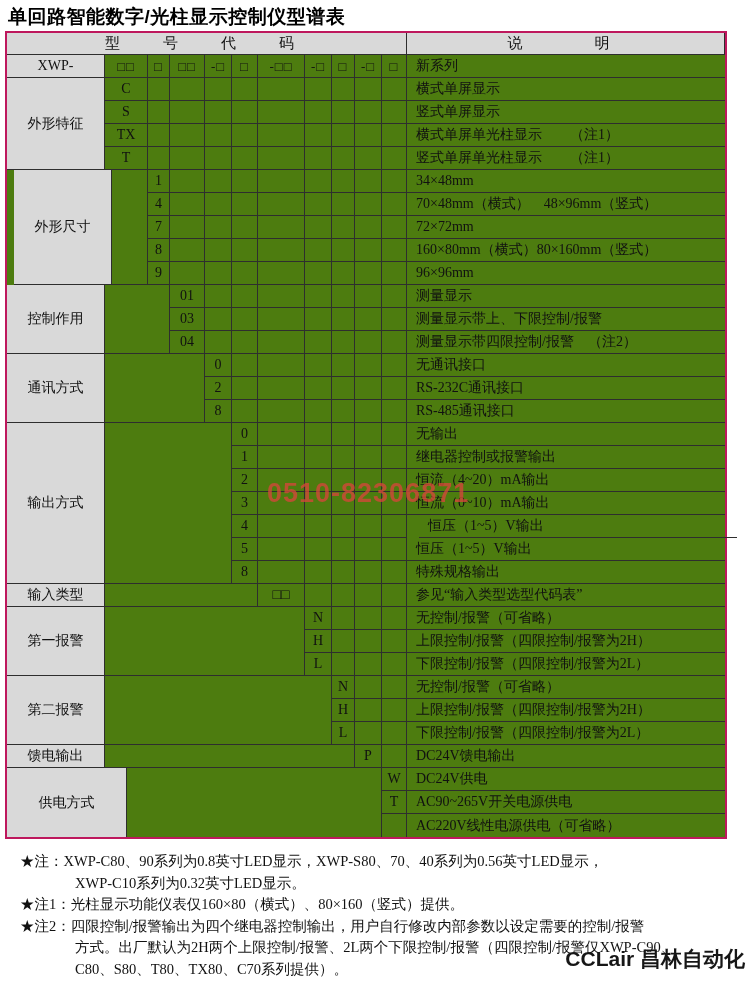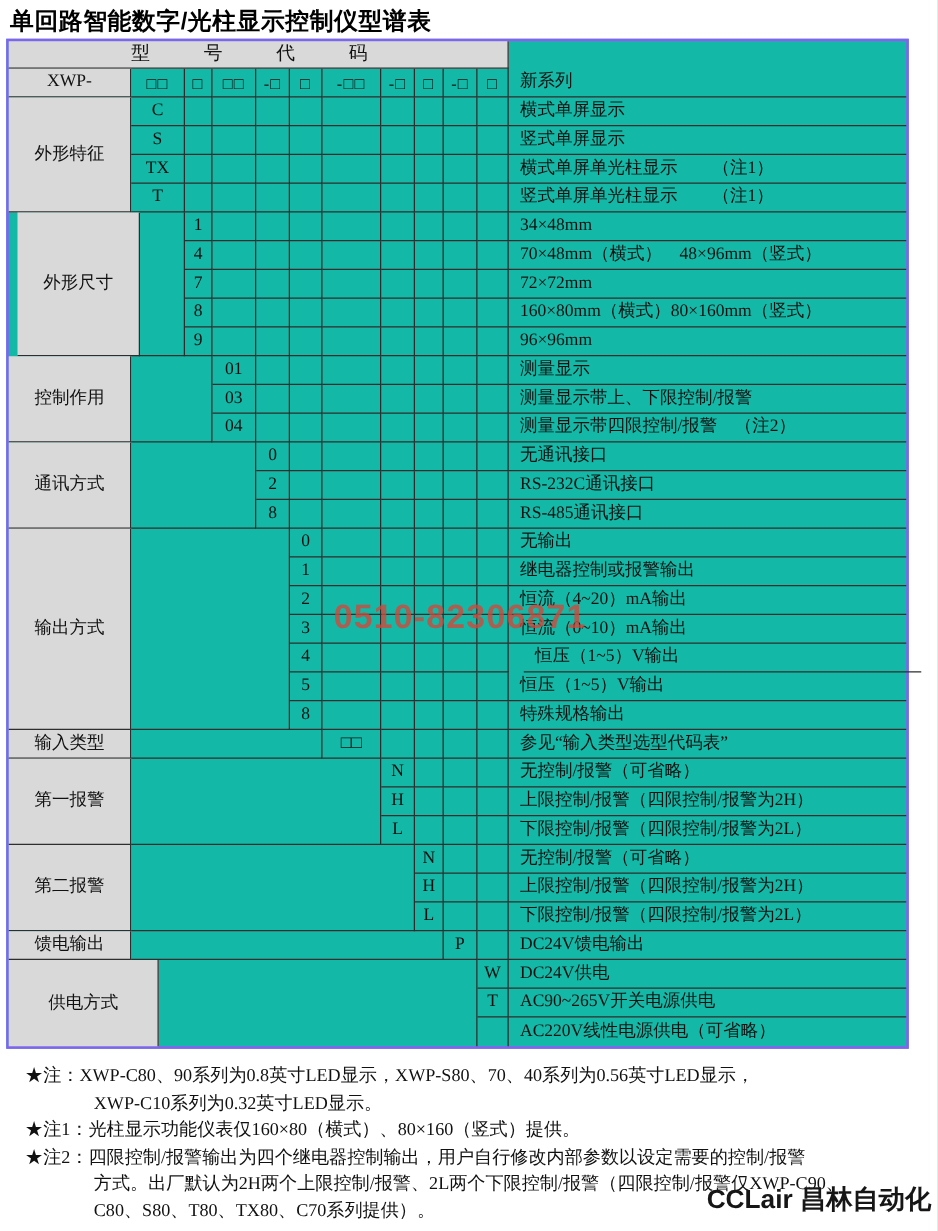--- a/index.html
+++ b/index.html
@@ -9,21 +9,21 @@
     font-family:"Liberation Serif","DejaVu Serif",serif; color:#111;
     overflow:hidden;
   }
   #title {
     position:absolute; left:8px; top:4px;
     font-family:"Liberation Sans","DejaVu Sans",sans-serif;
     font-size:19px; font-weight:bold; letter-spacing:0.5px; color:#000;
   }
   #spec-table {
     position:absolute; left:5px; top:31px; width:718px; height:804px;
-    border:2px solid #8b5cf6; box-sizing:content-box; background:#14b8a6;
+    border:2px solid #be185d; box-sizing:content-box; background:#4d7c0f;
   }
   .cell {
     position:absolute; box-sizing:border-box;
     border-right:1px solid #2e2e2e; border-bottom:1px solid #2e2e2e;
     display:flex; align-items:center; justify-content:center;
     font-size:14px; line-height:1; white-space:nowrap; overflow:hidden;
   }
   .cell.gray { background:#d9d9d9; }
   .cell.desc { justify-content:flex-start; padding-left:9px; border-right:none; }
   .cell.hdr  { font-size:15px; }
@@ -44,20 +44,21 @@
     font-size:21px; font-weight:bold; color:#161616;
   }
 </style>
 </head>
 <body>
 
 <div id="page">
   <div id="title">单回路智能数字/光柱显示控制仪型谱表</div>
   <div id="spec-table">
       <div class="cell gray hdr" style="left: 0px; top: 0px; width: 400px; height: 22px; letter-spacing: 14px;">型　号　代　码</div>
+      <div class="cell gray hdr desc-h" style="left: 400px; top: 0px; width: 318px; height: 22px; letter-spacing: 14px;">说　　明</div>
       <div class="cell gray" style="left: 0px; top: 22px; width: 98px; height: 23px;">XWP-</div>
       <div class="cell codebox" style="left: 98px; top: 22px; width: 43px; height: 23px;">□□</div>
       <div class="cell codebox" style="left: 141px; top: 22px; width: 22px; height: 23px;">□</div>
       <div class="cell codebox" style="left: 163px; top: 22px; width: 35px; height: 23px;">□□</div>
       <div class="cell codebox" style="left: 198px; top: 22px; width: 27px; height: 23px;">-□</div>
       <div class="cell codebox" style="left: 225px; top: 22px; width: 26px; height: 23px;">□</div>
       <div class="cell codebox" style="left: 251px; top: 22px; width: 47px; height: 23px;">-□□</div>
       <div class="cell codebox" style="left: 298px; top: 22px; width: 27px; height: 23px;">-□</div>
       <div class="cell codebox" style="left: 325px; top: 22px; width: 23px; height: 23px;">□</div>
       <div class="cell codebox" style="left: 348px; top: 22px; width: 27px; height: 23px;">-□</div>

